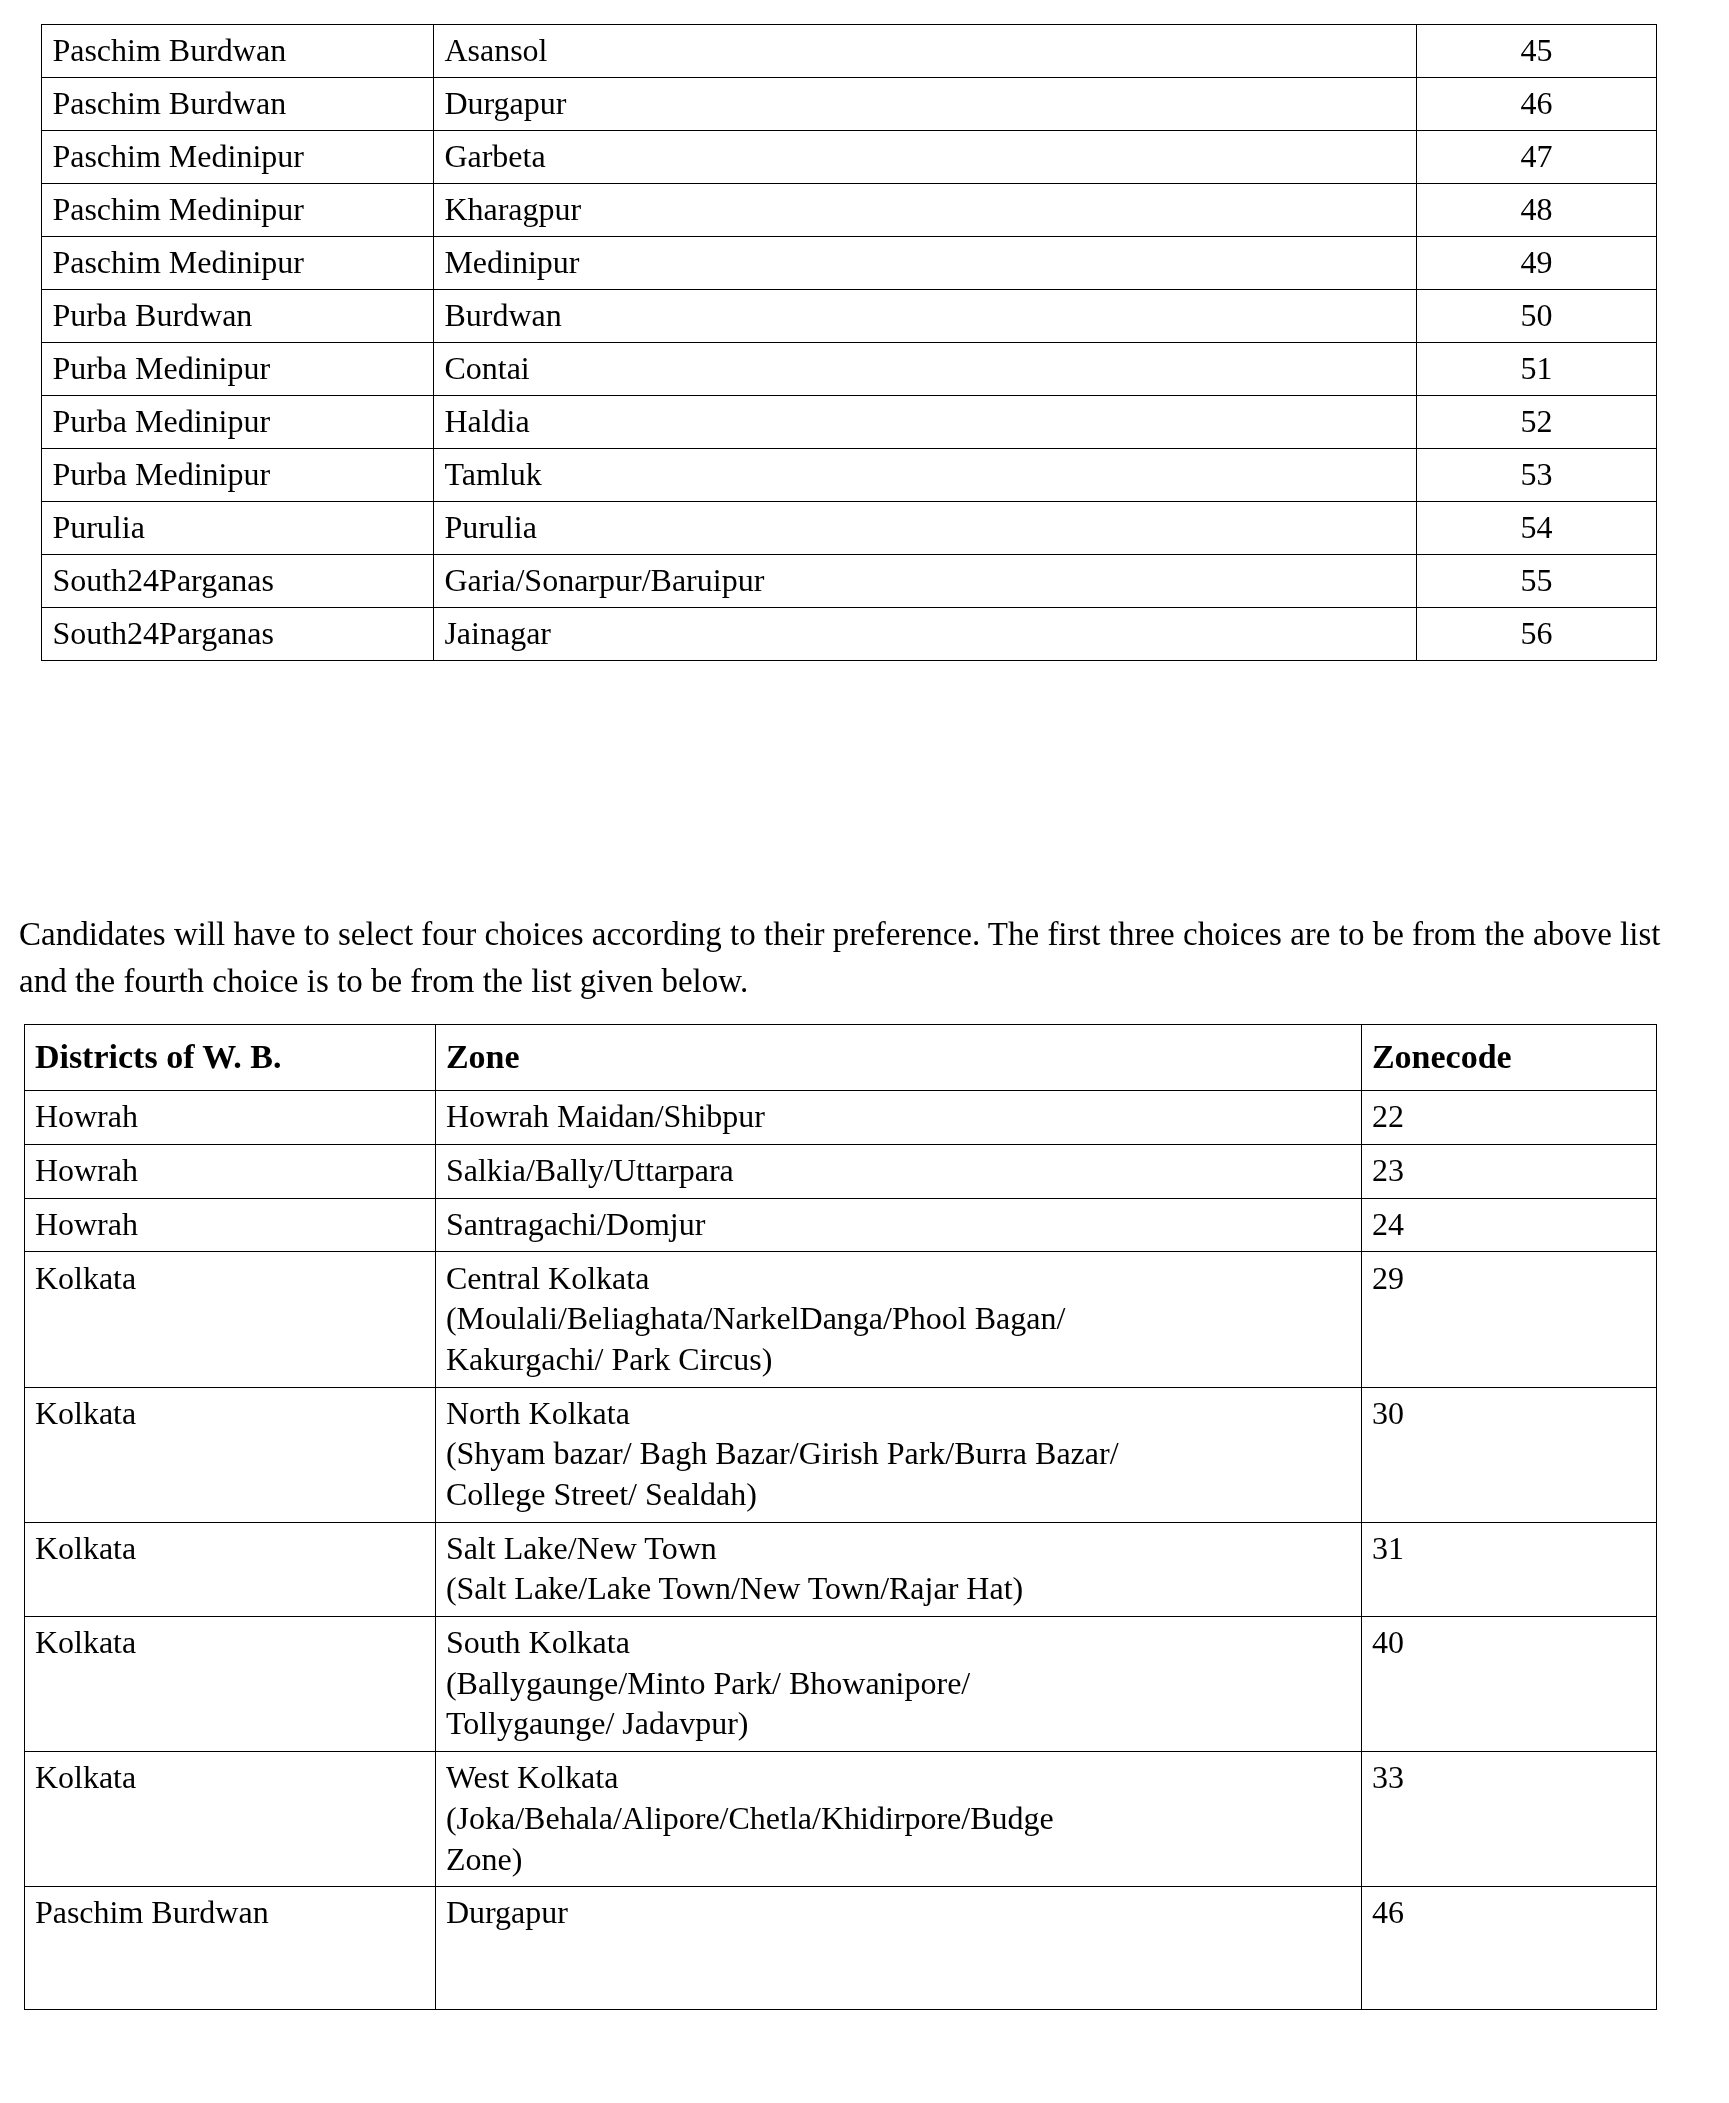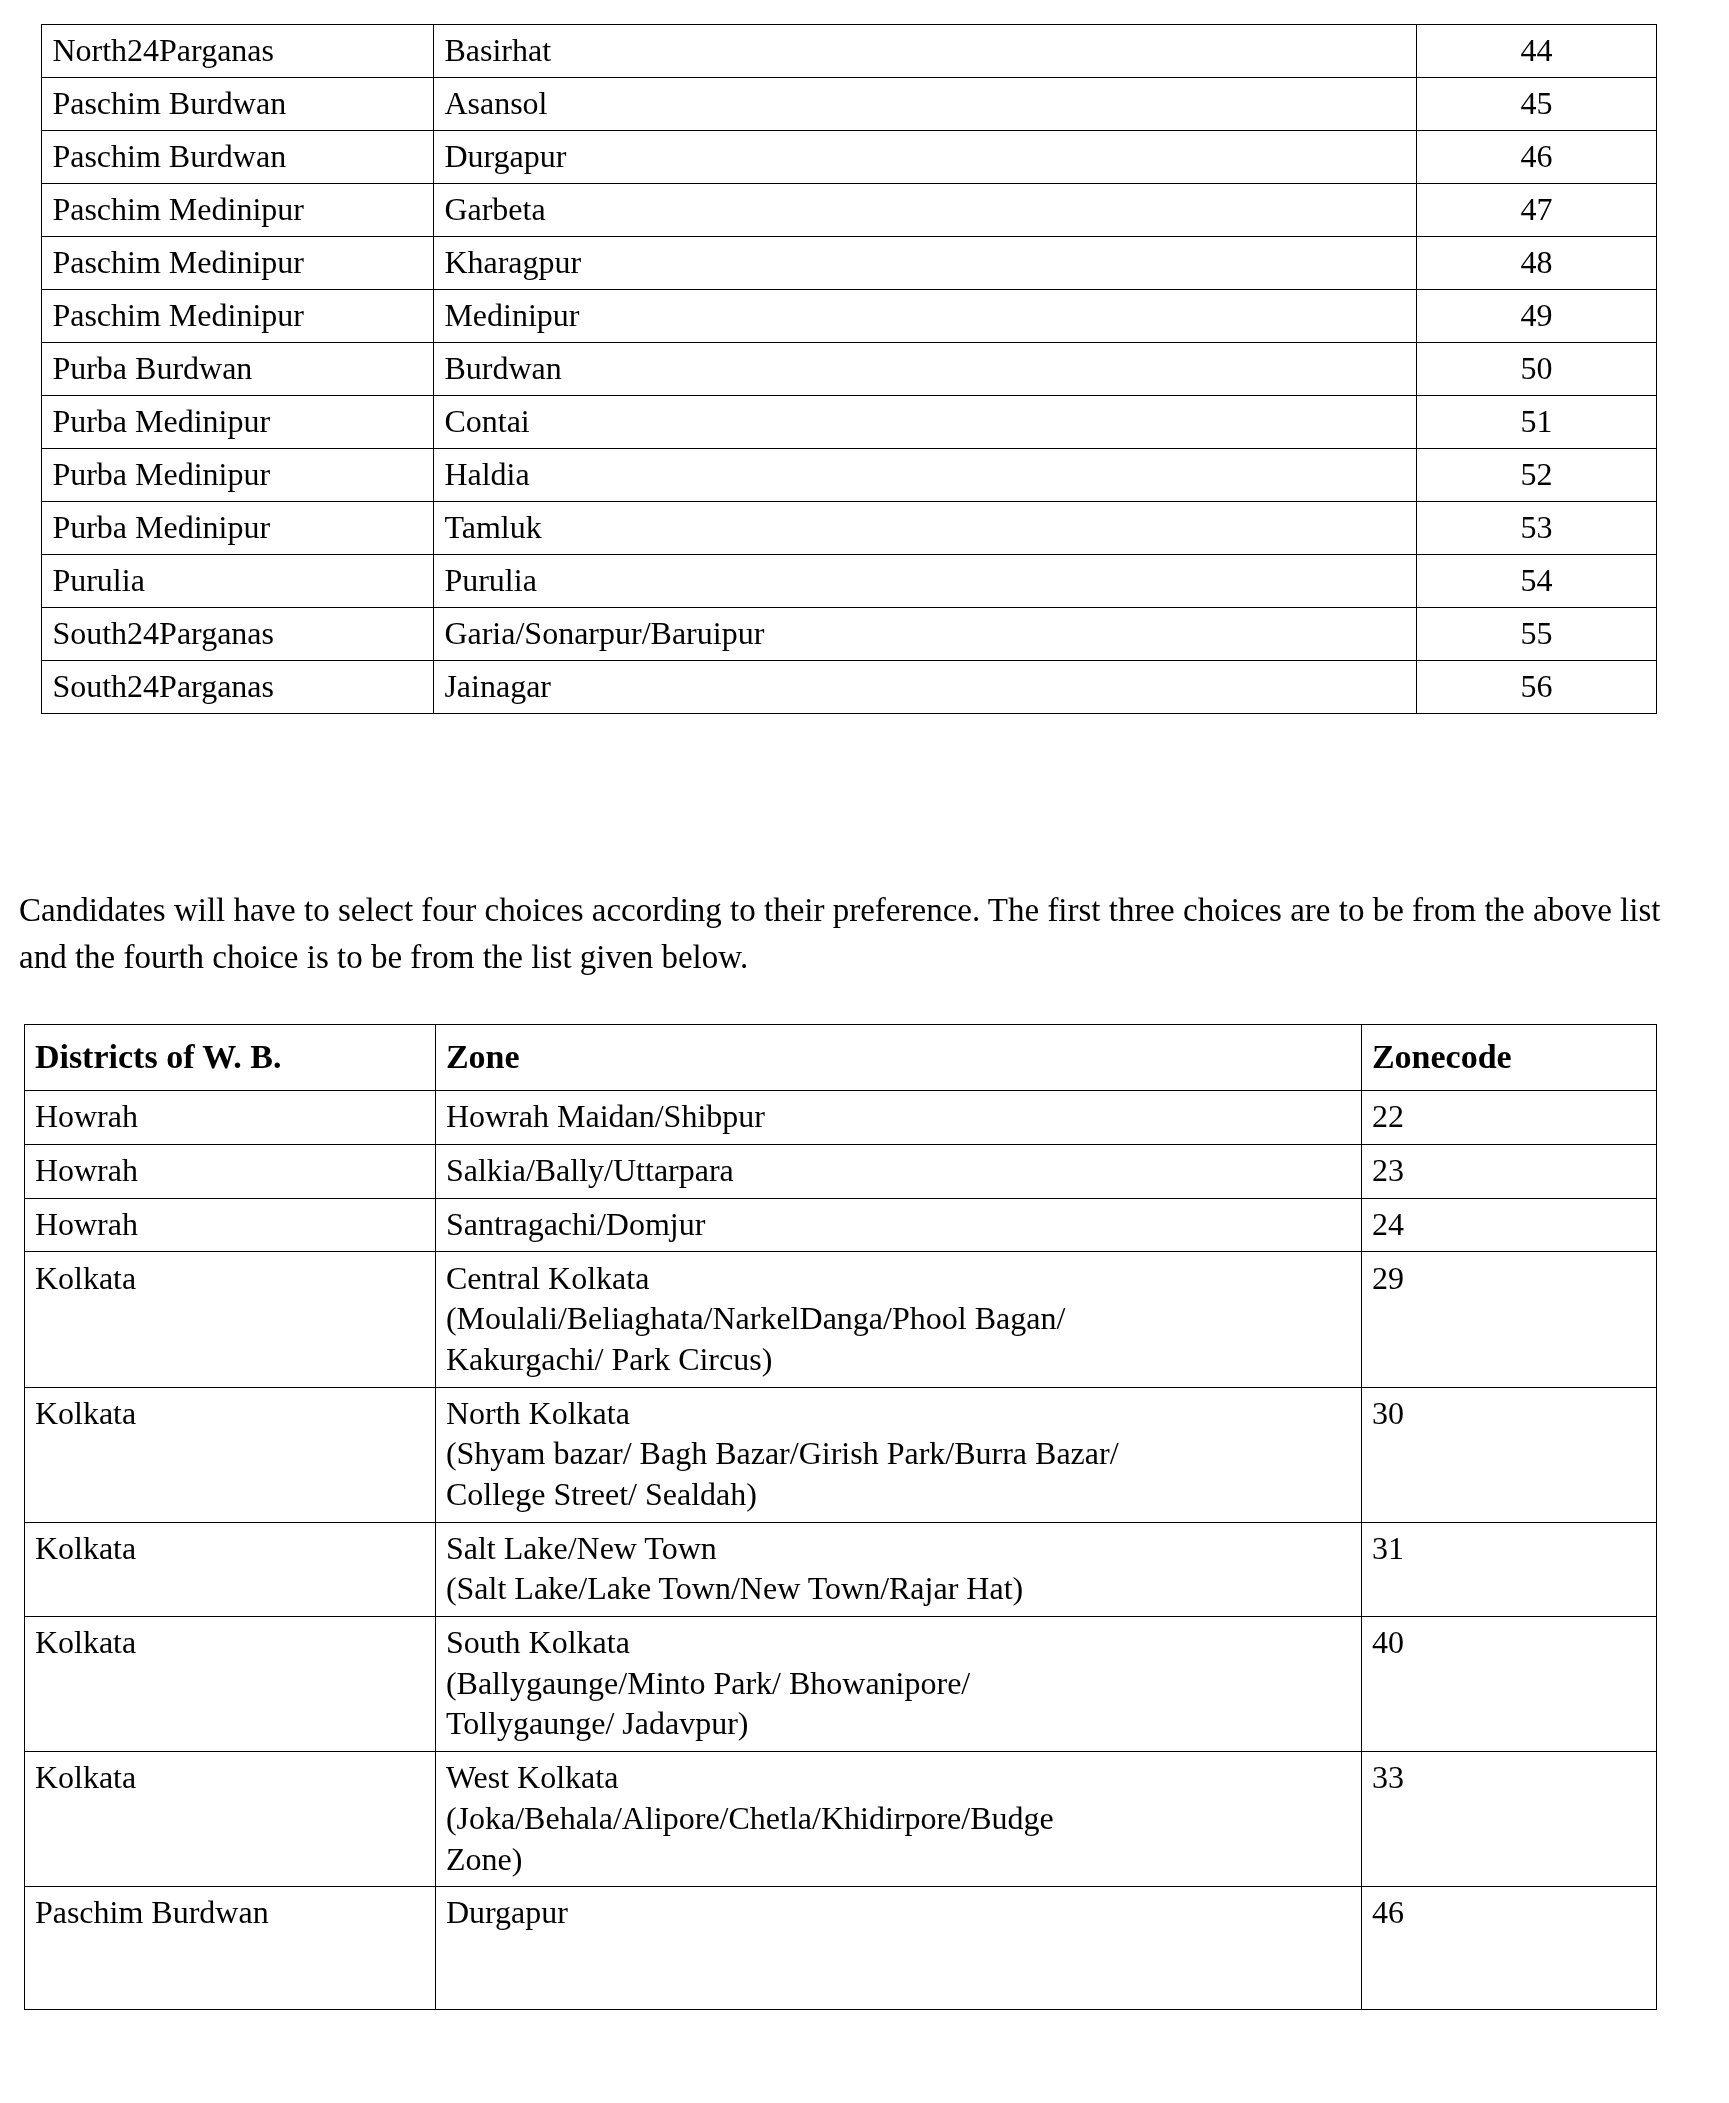--- a/index.html
+++ b/index.html
@@ -43,21 +43,21 @@
     white-space: nowrap;
   }
   .table-one .col-district { width: 392px; }
   .table-one .col-zone     { width: 983px; }
   .table-one .col-code     { width: 240px; text-align: center; padding-left: 0; }
 
   
   .note-paragraph {
     position: absolute;
     left: 19px;
-    top: 854px;
+    top: 878px;
     width: 1690px;
     font-size: 33px;
     line-height: 1.42;
     text-align: left;
   }
 
   
   .table-two {
     position: absolute;
     left: 23.5px;
@@ -101,25 +101,20 @@
 <div class="page">
 
   <table class="table-one">
     <colgroup>
       <col class="col-district">
       <col class="col-zone">
       <col class="col-code">
     </colgroup>
     <tbody>
       <tr>
-        <td class="col-district">North24Parganas</td>
-        <td class="col-zone">Basirhat</td>
-        <td class="col-code">44</td>
-      </tr>
-      <tr>
         <td class="col-district">Paschim Burdwan</td>
         <td class="col-zone">Asansol</td>
         <td class="col-code">45</td>
       </tr>
       <tr>
         <td class="col-district">Paschim Burdwan</td>
         <td class="col-zone">Durgapur</td>
         <td class="col-code">46</td>
       </tr>
       <tr>

